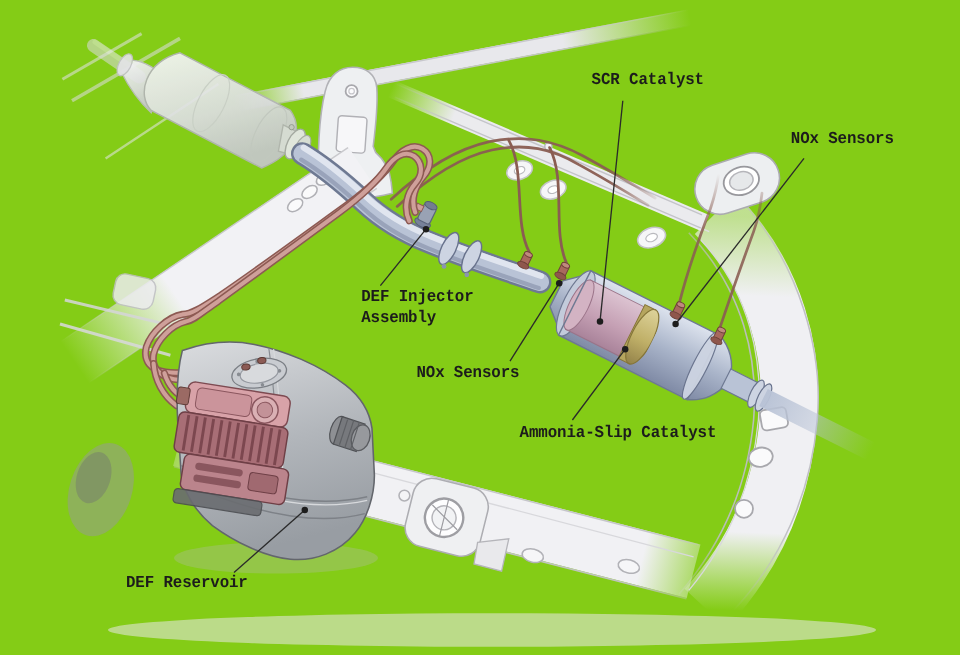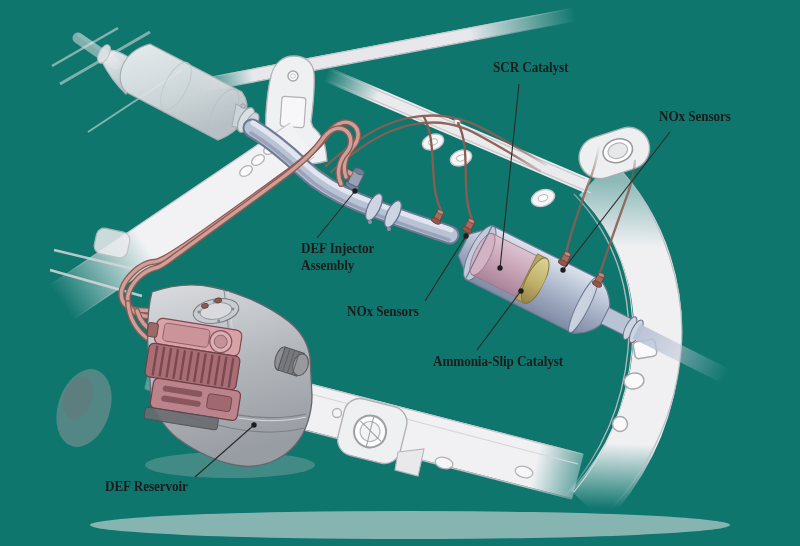--- a/index.html
+++ b/index.html
@@ -1,17 +1,17 @@
 <!DOCTYPE html>
 <html style="--c-label_text: #1c1c1c; --c-leader_line: #2a2a2a; --c-exhaust_fill: #b9c3d6; --c-exhaust_highlight: #e4e9f2; --c-exhaust_outline: #6e7992; --c-catalyst_substrate: #c5a0b4; --c-ammonia_disc: #c0b068; --c-sensor_brown: #a8695d; --c-wire_brown: #8a5d52; --c-hose_pink: #cfa09a; --c-hose_outline: #8d5a53; --c-pump_pink: #b97f86; --c-pump_dark: #7c474f; --c-tank_outline: #63666c; --c-frame_stroke: #c0c0c5; --c-frame_fill: #f1f1f4;"><head>
 <meta charset="utf-8">
 <style>
   html,body{margin:0;padding:0;background:#ffffff;}
-  #stage{position:relative;width:800px;height:546px;background:#0f766e;overflow:hidden;
-         font-family:Liberation Serif, serif;}
+  #stage{position:relative;width:800px;height:546px;background:#84cc16;overflow:hidden;
+         font-family:Liberation Mono, monospace;}
   #art{position:absolute;left:0;top:0;}
   .label{position:absolute;font-size:14px;font-weight:bold;color:var(--c-label_text,#1c1c1c);
          white-space:nowrap;transform:scaleX(.94);transform-origin:0 0;letter-spacing:-.1px;line-height:17px;}
   :root{
     --c-label_text:#1c1c1c; --c-leader_line:#2a2a2a;
     --c-exhaust_fill:#b9c3d6; --c-exhaust_highlight:#e4e9f2; --c-exhaust_outline:#6e7992;
     --c-catalyst_substrate:#c5a0b4; --c-ammonia_disc:#c0b068;
     --c-sensor_brown:#a8695d; --c-wire_brown:#8a5d52;
     --c-hose_pink:#cfa09a; --c-hose_outline:#8d5a53;
     --c-pump_pink:#b97f86; --c-pump_dark:#7c474f;

